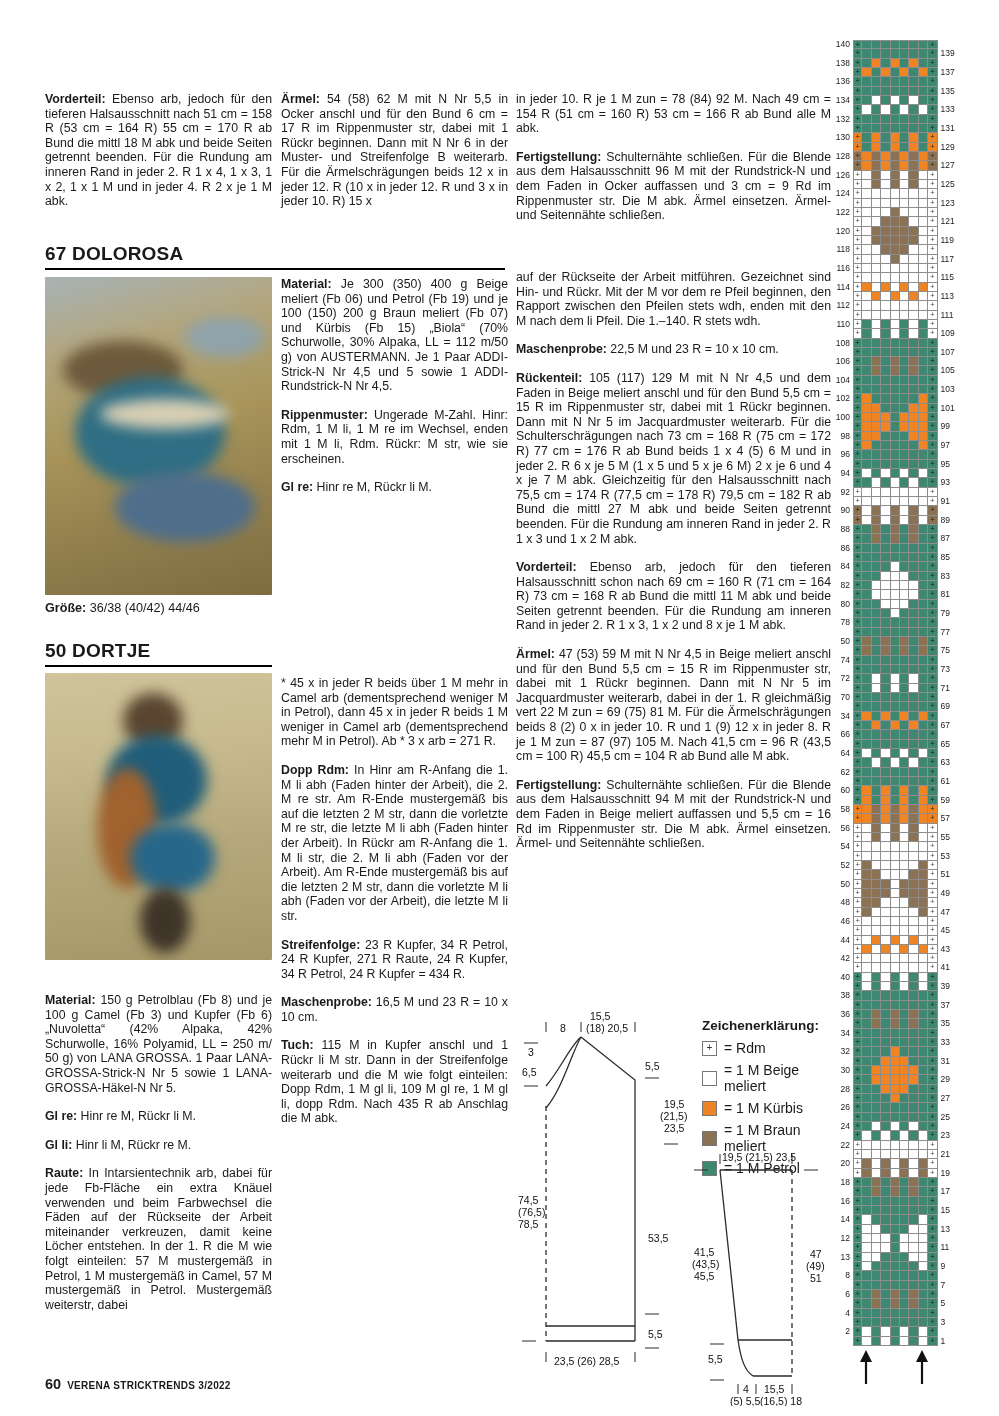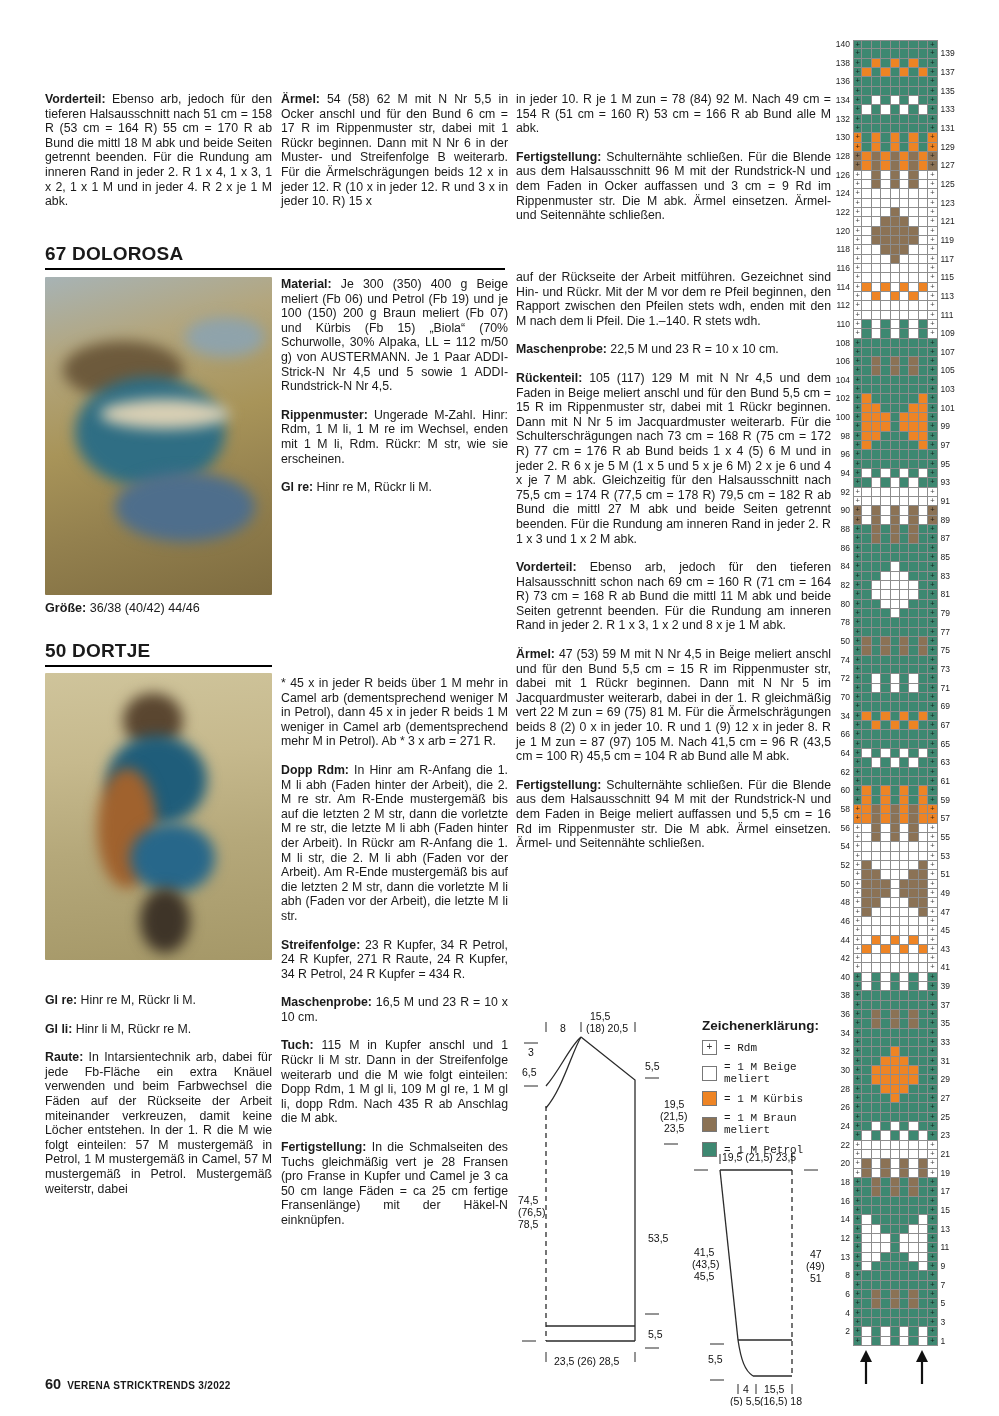--- a/index.html
+++ b/index.html
@@ -25,21 +25,21 @@
       font-size:7.5px;line-height:8.6px;text-align:center;color:rgba(10,10,10,.8);}
   .chart-grid .cell.first{border-left:1px solid #8d8d8d;}
   .chart-grid .cell.top{border-top:1px solid #8d8d8d;}
   .rap-arrow{position:absolute;}
   
   #legend{position:absolute;left:702px;top:1018px;width:134px;}
   #legend .lg-title{font-size:13.5px;font-weight:bold;margin-bottom:7px;}
   .lg-item{display:flex;align-items:center;margin-bottom:6px;}
   .lg-swatch{width:13px;height:13px;border:1px solid #777;margin-right:7px;flex:0 0 auto;
       font-size:10px;line-height:12px;text-align:center;color:#333;}
-  .lg-label{font-size:11px;font-family:Liberation Mono, monospace;}
+  .lg-label{font-size:14px;}
   
   .schem{position:absolute;}
   .schem text{font-size:10.5px;fill:#111;font-family:"Liberation Sans",sans-serif;}
   .schem .ln{stroke:#2b2b2b;stroke-width:1.3;fill:none;}
   .schem .dash{stroke-dasharray:5 4;}
   .schem .tick{stroke:#2b2b2b;stroke-width:1;}
   #footer{position:absolute;left:45px;top:1376px;font-size:10.5px;}
   #footer .num{font-size:14.5px;font-weight:bold;margin-right:6px;}
   #footer .mag{font-weight:bold;letter-spacing:.3px;font-size:10px;}
 </style>
@@ -92,31 +92,31 @@
   </div>
   <div class="photo" style="left:45px;top:673px;width:227px;height:287px;
        background:linear-gradient(175deg,#cfc49b 0%,#c6b98d 30%,#b5a87a 60%,#a59868 100%);">
     <div class="blob" style="left:78px;top:20px;width:60px;height:55px;background:#5a4630;"></div>
     <div class="blob" style="left:62px;top:62px;width:100px;height:90px;background:#1f5d7a;"></div>
     <div class="blob" style="left:52px;top:95px;width:60px;height:120px;background:#a0622e;"></div>
     <div class="blob" style="left:85px;top:150px;width:85px;height:70px;background:#27678a;"></div>
     <div class="blob" style="left:95px;top:215px;width:50px;height:65px;background:#3e3428;"></div>
   </div>
   <div class="col" style="left:45px;top:993px;width:227px;">
+      <p class="para"><b>Material: </b>150 g Petrolblau (Fb 8) und je 100 g Camel (Fb 3) und Kupfer (Fb 6) „Nuvoletta“ (42% Alpaka, 42% Schurwolle, 16% Polyamid, LL = 250 m/ 50 g) von LANA GROSSA. 1 Paar LANA-GROSSA-Strick-N Nr 5 sowie 1 LANA-GROSSA-Häkel-N Nr 5.</p>
       <p class="para"><b>Gl re: </b>Hinr re M, Rückr li M.</p>
       <p class="para"><b>Gl li: </b>Hinr li M, Rückr re M.</p>
       <p class="para"><b>Raute: </b>In Intarsientechnik arb, dabei für jede Fb-Fläche ein extra Knäuel verwenden und beim Farbwechsel die Fäden auf der Rückseite der Arbeit miteinander verkreuzen, damit keine Löcher entstehen. In der 1. R die M wie folgt einteilen: 57 M mustergemäß in Petrol, 1 M mustergemäß in Camel, 57 M mustergemäß in Petrol. Mustergemäß weiterstr, dabei</p>
     </div>
   <div class="col" style="left:281px;top:676px;width:227px;">
       <p class="para">* 45 x in jeder R beids über 1 M mehr in Camel arb (dementsprechend weniger M in Petrol), dann 45 x in jeder R beids 1 M weniger in Camel arb (dementsprechend mehr M in Petrol). Ab * 3 x arb = 271 R.</p>
       <p class="para"><b>Dopp Rdm: </b>In Hinr am R-Anfang die 1. M li abh (Faden hinter der Arbeit), die 2. M re str. Am R-Ende mustergemäß bis auf die letzten 2 M str, dann die vorletzte M re str, die letzte M li abh (Faden hinter der Arbeit). In Rückr am R-Anfang die 1. M li str, die 2. M li abh (Faden vor der Arbeit). Am R-Ende mustergemäß bis auf die letzten 2 M str, dann die vorletzte M li abh (Faden vor der Arbeit), die letzte M li str.</p>
       <p class="para"><b>Streifenfolge: </b>23 R Kupfer, 34 R Petrol, 24 R Kupfer, 271 R Raute, 24 R Kupfer, 34 R Petrol, 24 R Kupfer = 434 R.</p>
       <p class="para"><b>Maschenprobe: </b>16,5 M und 23 R = 10 x 10 cm.</p>
       <p class="para"><b>Tuch: </b>115 M in Kupfer anschl und 1 Rückr li M str. Dann in der Streifenfolge weiterarb und die M wie folgt einteilen: Dopp Rdm, 1 M gl li, 109 M gl re, 1 M gl li, dopp Rdm. Nach 435 R ab Anschlag die M abk.</p>
-      <p class="para"><b>Fertigstellung: </b>In die Schmalseiten des Tuchs gleichmäßig vert je 28 Fransen (pro Franse in Kupfer und Camel je 3 ca 50 cm lange Fäden = ca 25 cm fertige Fransenlänge) mit der Häkel-N einknüpfen.</p>
     </div>
 
   <div id="legend">
     <div class="lg-title">Zeichenerklärung:</div>
     <div>
         <div class="lg-item">
           <div class="lg-swatch" style="background: rgb(255, 255, 255);">+</div>
           <span class="lg-label">= Rdm</span>
         </div>
         <div class="lg-item">

